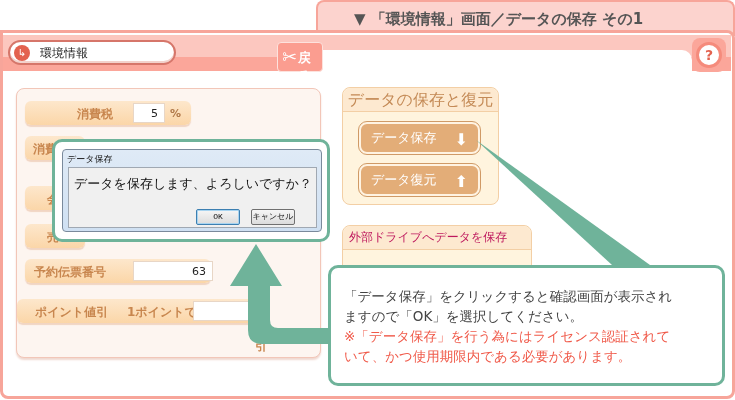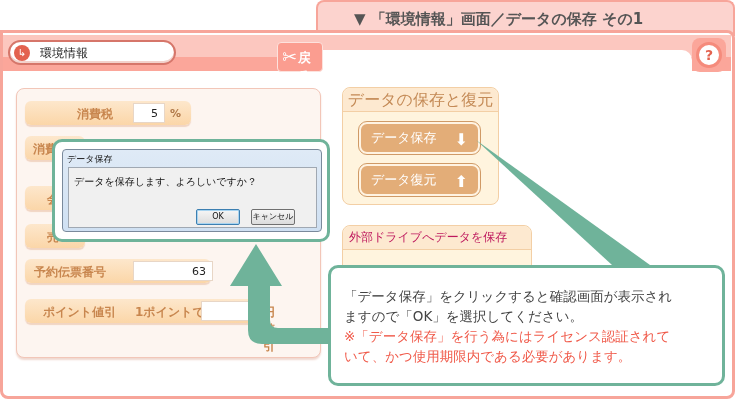--- a/index.html
+++ b/index.html
@@ -114,25 +114,25 @@
   }
   .dlg {
     position: absolute; left: 62px; top: 149px; width: 260px; height: 83px;
     background: linear-gradient(#dfeaf6, #cfe0f2); border: 1px solid #7a8a9c; border-radius: 4px;
   }
   .dlg-title { position: absolute; left: 4px; top: 3px; font-size: 9px; color: #111; }
   .dlg-body {
     position: absolute; left: 5px; top: 17px; width: 249px; height: 61px;
     background: #f0f0f0; border: 1px solid #a0a8b2;
   }
-  .dlg-msg { position: absolute; left: 5px; top: 7px; font-size: 10px; color: #111; }
+  .dlg-msg { position: absolute; left: 5px; top: 7px; font-size: 13px; color: #111; }
   .dlg-btn {
     position: absolute; top: 41px; width: 44px; height: 16px;
     background: linear-gradient(#f6f6f6, #dcdcdc); border: 1px solid #707070; border-radius: 2px;
-    font-size: 8px; text-align: center; line-height: 14px; color: #111;
+    font-size: 8px; text-align: center; line-height: 14px; color: #111; font-family: Liberation Mono, monospace;
   }
   .dlg-btn.ok { left: 127px; border-color: #3c7fb1; box-shadow: 0 0 0 1px #a8d4f0 inset; }
   .dlg-btn.cancel { left: 182px; }
 
   
   .arrow-svg { position: absolute; left: 0; top: 0; width: 735px; height: 400px; pointer-events: none; }
 
   
   .note {
     position: absolute; left: 328px; top: 265px; width: 397px; height: 121px;
@@ -179,21 +179,21 @@
   <div class="row" style="left:8px;top:97px;width:60px;">
     <span class="lbl" style="left:22px;">会</span>
   </div>
   <div class="row" style="left:8px;top:135px;width:60px;">
     <span class="lbl" style="left:22px;">売</span>
   </div>
   <div class="row" style="left:8px;top:170px;width:186px;">
     <span class="lbl" style="left:9px;">予約伝票番号</span>
     <input style="left: 108px; width: 80px;" value="63">
   </div>
-  <div class="row" style="left:8px;top:210px;width:240px;">
+  <div class="row" style="left:0;top:210px;width:240px;">
     <span class="lbl" style="left:18px;">ポイント値引</span>
     <span class="lbl" style="left:110px;">1ポイントで</span>
     <input style="left: 176px; width: 60px;" value="">
     <span class="lbl" style="left:238px;">円値引</span>
   </div>
 </div>
 
 <div class="panel-right">
   <div class="ph">データの保存と復元</div>
   <div class="action-btn" style="top:34px;">

